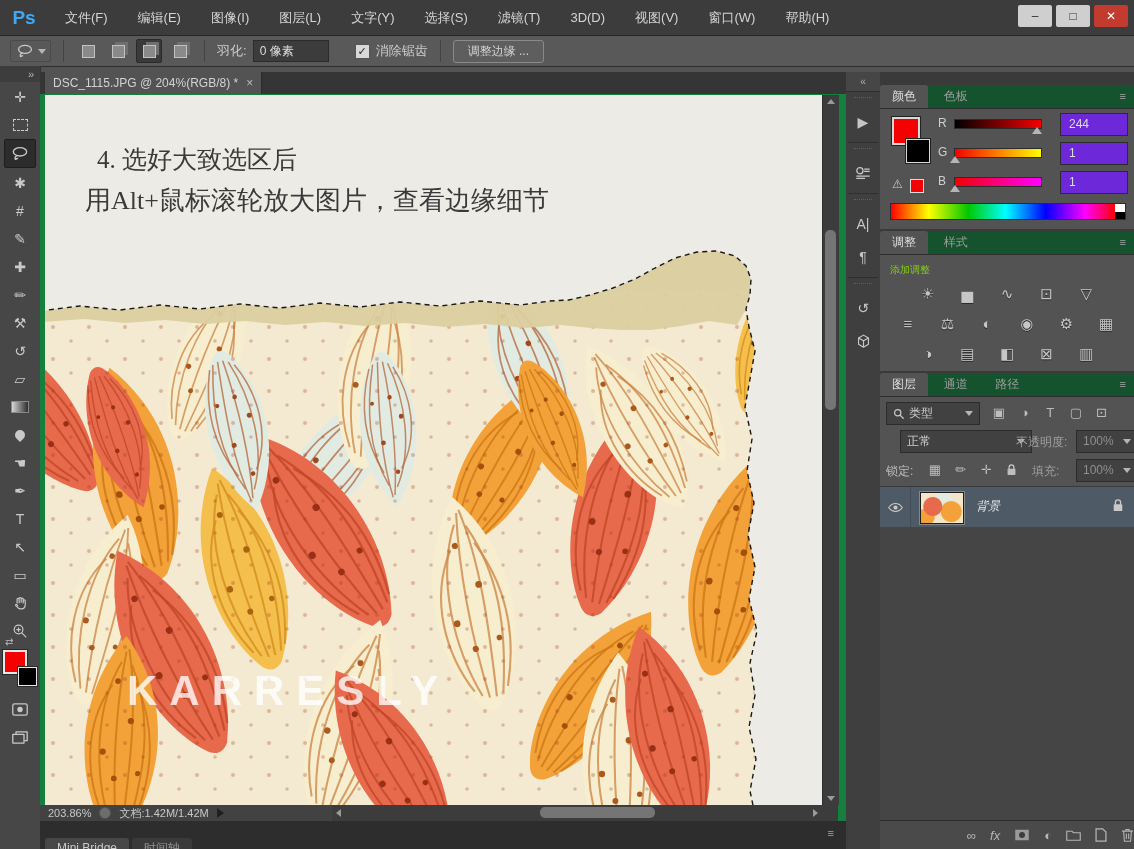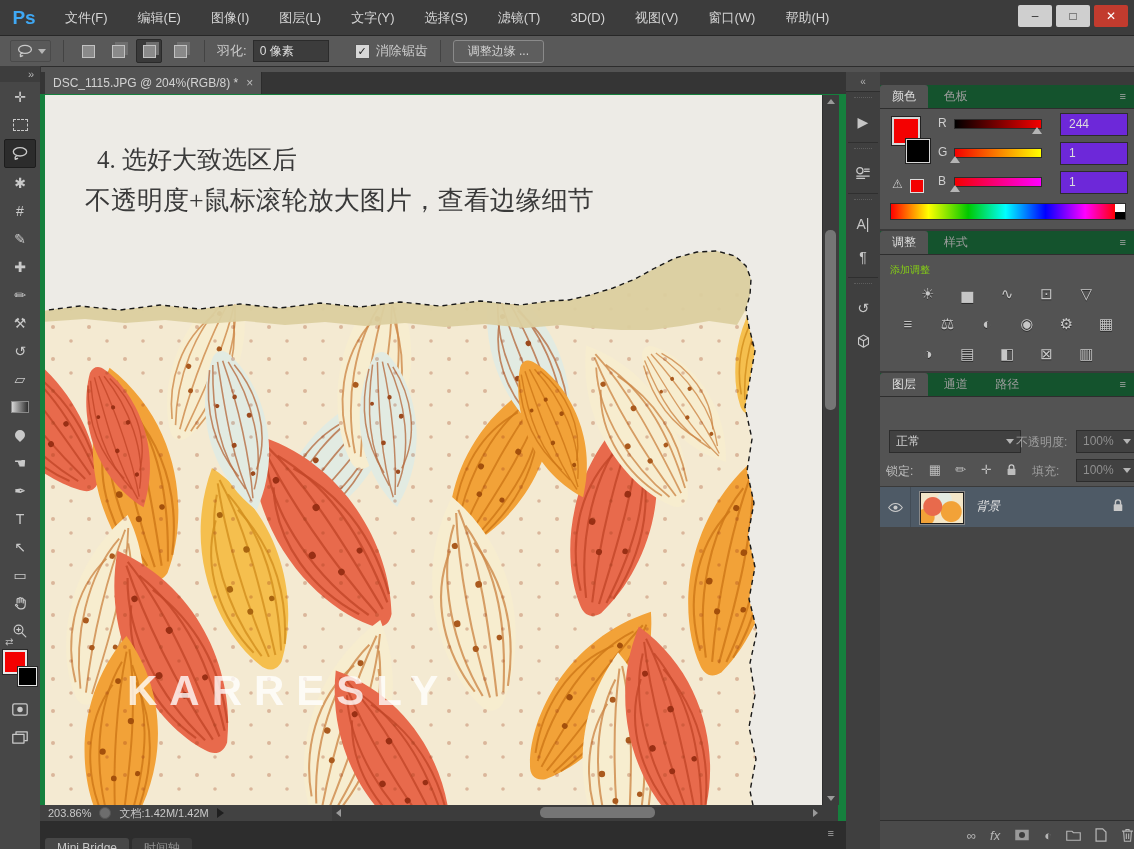--- a/index.html
+++ b/index.html
@@ -239,21 +239,21 @@
   <div class="abs canvas-area">
     <div class="tabbar">
       <div class="doc-tab">
         <span>DSC_1115.JPG @ 204%(RGB/8) *</span>
         <span class="close-x">×</span>
       </div>
     </div>
 
     <div class="doc">
       <div class="instr" style="left:52px;top:48px;font-size:25px">4. 选好大致选区后</div>
-      <div class="instr" style="left:40px;top:88px;font-size:26px">不透明度+鼠标滚轮放大图片，查看边缘细节</div>
+      <div class="instr" style="left:40px;top:88px;font-size:26px">用Alt+鼠标滚轮放大图片，查看边缘细节</div>
 
       <svg width="777" height="710" viewBox="0 0 777 710" style="position:absolute;left:0;top:0">
         <defs>
           <g id="leaf">
             <path class="lb" d="M0 0 C-22 -30 -34 -95 6 -150 C48 -100 40 -35 16 2 C10 8 4 6 0 0Z"></path>
             <path class="lv" d="M3 -6 C-12 -45 -14 -95 4 -130"></path>
             <path class="lv" d="M8 -4 C2 -50 2 -100 7 -138"></path>
             <path class="lv" d="M13 -4 C16 -55 18 -100 9 -140"></path>
             <path class="lv" d="M18 -6 C28 -50 30 -90 12 -128"></path>
             <path class="lv" d="M-2 -10 C-18 -40 -22 -80 -2 -112"></path>
@@ -433,22 +433,39 @@
       </div>
     </div>
 
     <div class="panel" style="top:301px;height:476px">
       <div class="phead">
         <span class="ptab active">图层</span>
         <span class="ptab">通道</span>
         <span class="ptab">路径</span>
         <span class="pmenu">≡</span>
       </div>
+      <div class="lrow" style="top:29px">
+        <div class="combo" style="left:6px;width:80px">
+          <svg class="mini" width="11" height="11" viewBox="0 0 14 14">
+            <circle cx="6" cy="6" r="4" class="ticon"></circle>
+              <path d="M9 9l4 4" class="ticon"></path>
+          </svg>
+          <span>类型</span>
+          <span class="caret"></span>
+        </div>
+        <span style="position:absolute;left:108px;top:3px">
+          <span class="smicon">▣</span>
+          <span class="smicon">◑</span>
+          <span class="smicon">T</span>
+          <span class="smicon">▢</span>
+          <span class="smicon">⊡</span>
+        </span>
+      </div>
       <div class="lrow" style="top:57px">
-        <div class="combo" style="left:9px;width:118px">
+        <div class="combo" style="left:20px;width:118px">
           <span>正常</span>
           <span class="caret"></span>
         </div>
         <span class="dimlabel" style="position:absolute;left:136px;top:4px">不透明度:</span>
         <div class="combo" style="left:196px;width:48px;color:#8f8f8f">
           <span>100%</span>
           <span class="caret"></span>
         </div>
       </div>
       <div class="lrow" style="top:86px">

